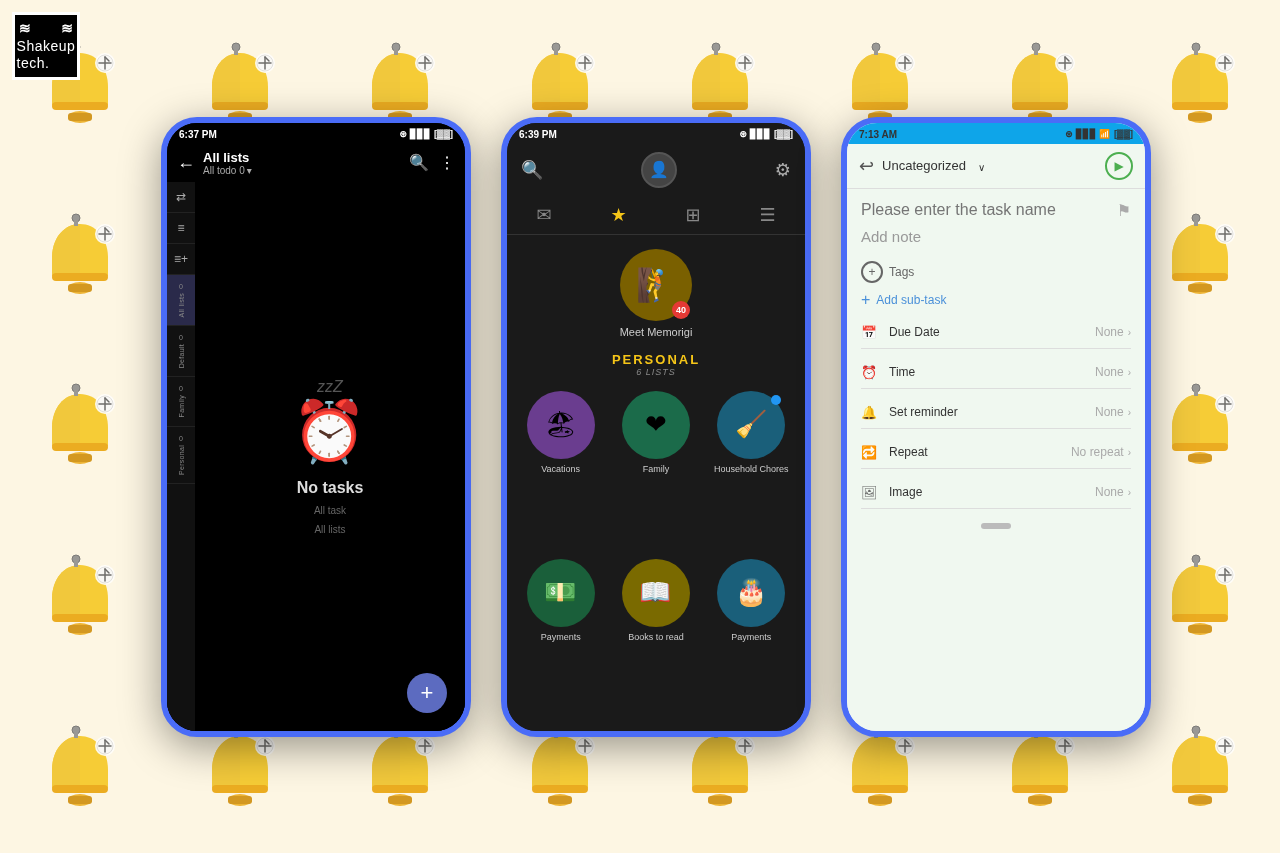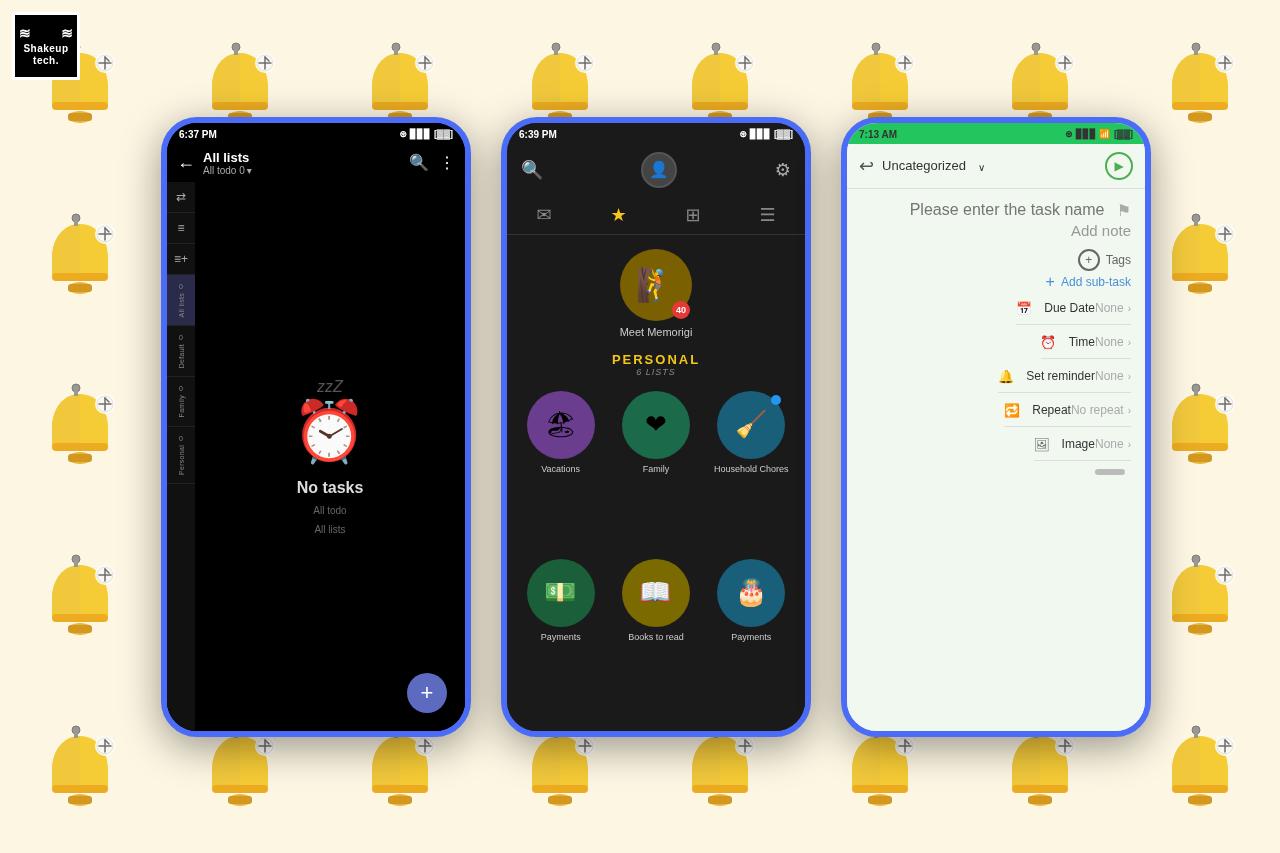--- a/index.html
+++ b/index.html
@@ -55,23 +55,23 @@
       z-index: 10;
       display: flex;
       flex-direction: column;
       align-items: center;
       justify-content: center;
       padding: 4px;
     }
 
     .logo-text {
       color: white;
-      font-size: 10px;
-      font-weight: bold;
-      text-align: center;
+      font-size: 14px;
+      font-weight: normal;
+      text-align: left;
       line-height: 1.2;
       letter-spacing: 0.5px;
     }
 
     .logo-squiggles {
       display: flex;
       width: 100%;
       justify-content: space-between;
       align-items: center;
       margin-bottom: 2px;
@@ -148,21 +148,21 @@
       background: #000;
     }
 
     .status-bar.dark2 {
       color: white;
       background: #1a1a1a;
     }
 
     .status-bar.light {
       color: #333;
-      background: #22c55e;
+      background: #0ea5e9;
       text-align: right;
     }
 
     .status-icons {
       display: flex;
       align-items: center;
       gap: 3px;
       font-size: 9px;
     }
 
@@ -521,22 +521,21 @@
       color: #4caf50;
       font-size: 12px;
     }
 
     .phone3-body {
       flex: 1;
       padding: 12px 14px;
       background: #f0f8f0;
       display: flex;
       flex-direction: column;
-      gap: 2px;
-      align-items: flex-end;
+      gap: 8px;
     }
 
     .task-name-input {
       color: #bbb;
       font-size: 16px;
       border: none;
       background: transparent;
       width: 100%;
       outline: none;
     }
@@ -1350,21 +1349,21 @@
           <span class="tab-num">0</span>
           <span class="tab-label">Personal</span>
         </div>
       </div>
 
       <div class="phone1-main">
         <div class="empty-state">
           <div class="zzz-text">zzZ</div>
           <div class="alarm-clock">⏰</div>
           <div class="empty-title">No tasks</div>
-          <div class="empty-subtitle">All todo</div>
+          <div class="empty-subtitle">All task</div>
           <div class="empty-subtitle">All lists</div>
         </div>
       </div>
     </div>
 
     <div class="fab">
       <span>+</span>
     </div>
   </div>
 

